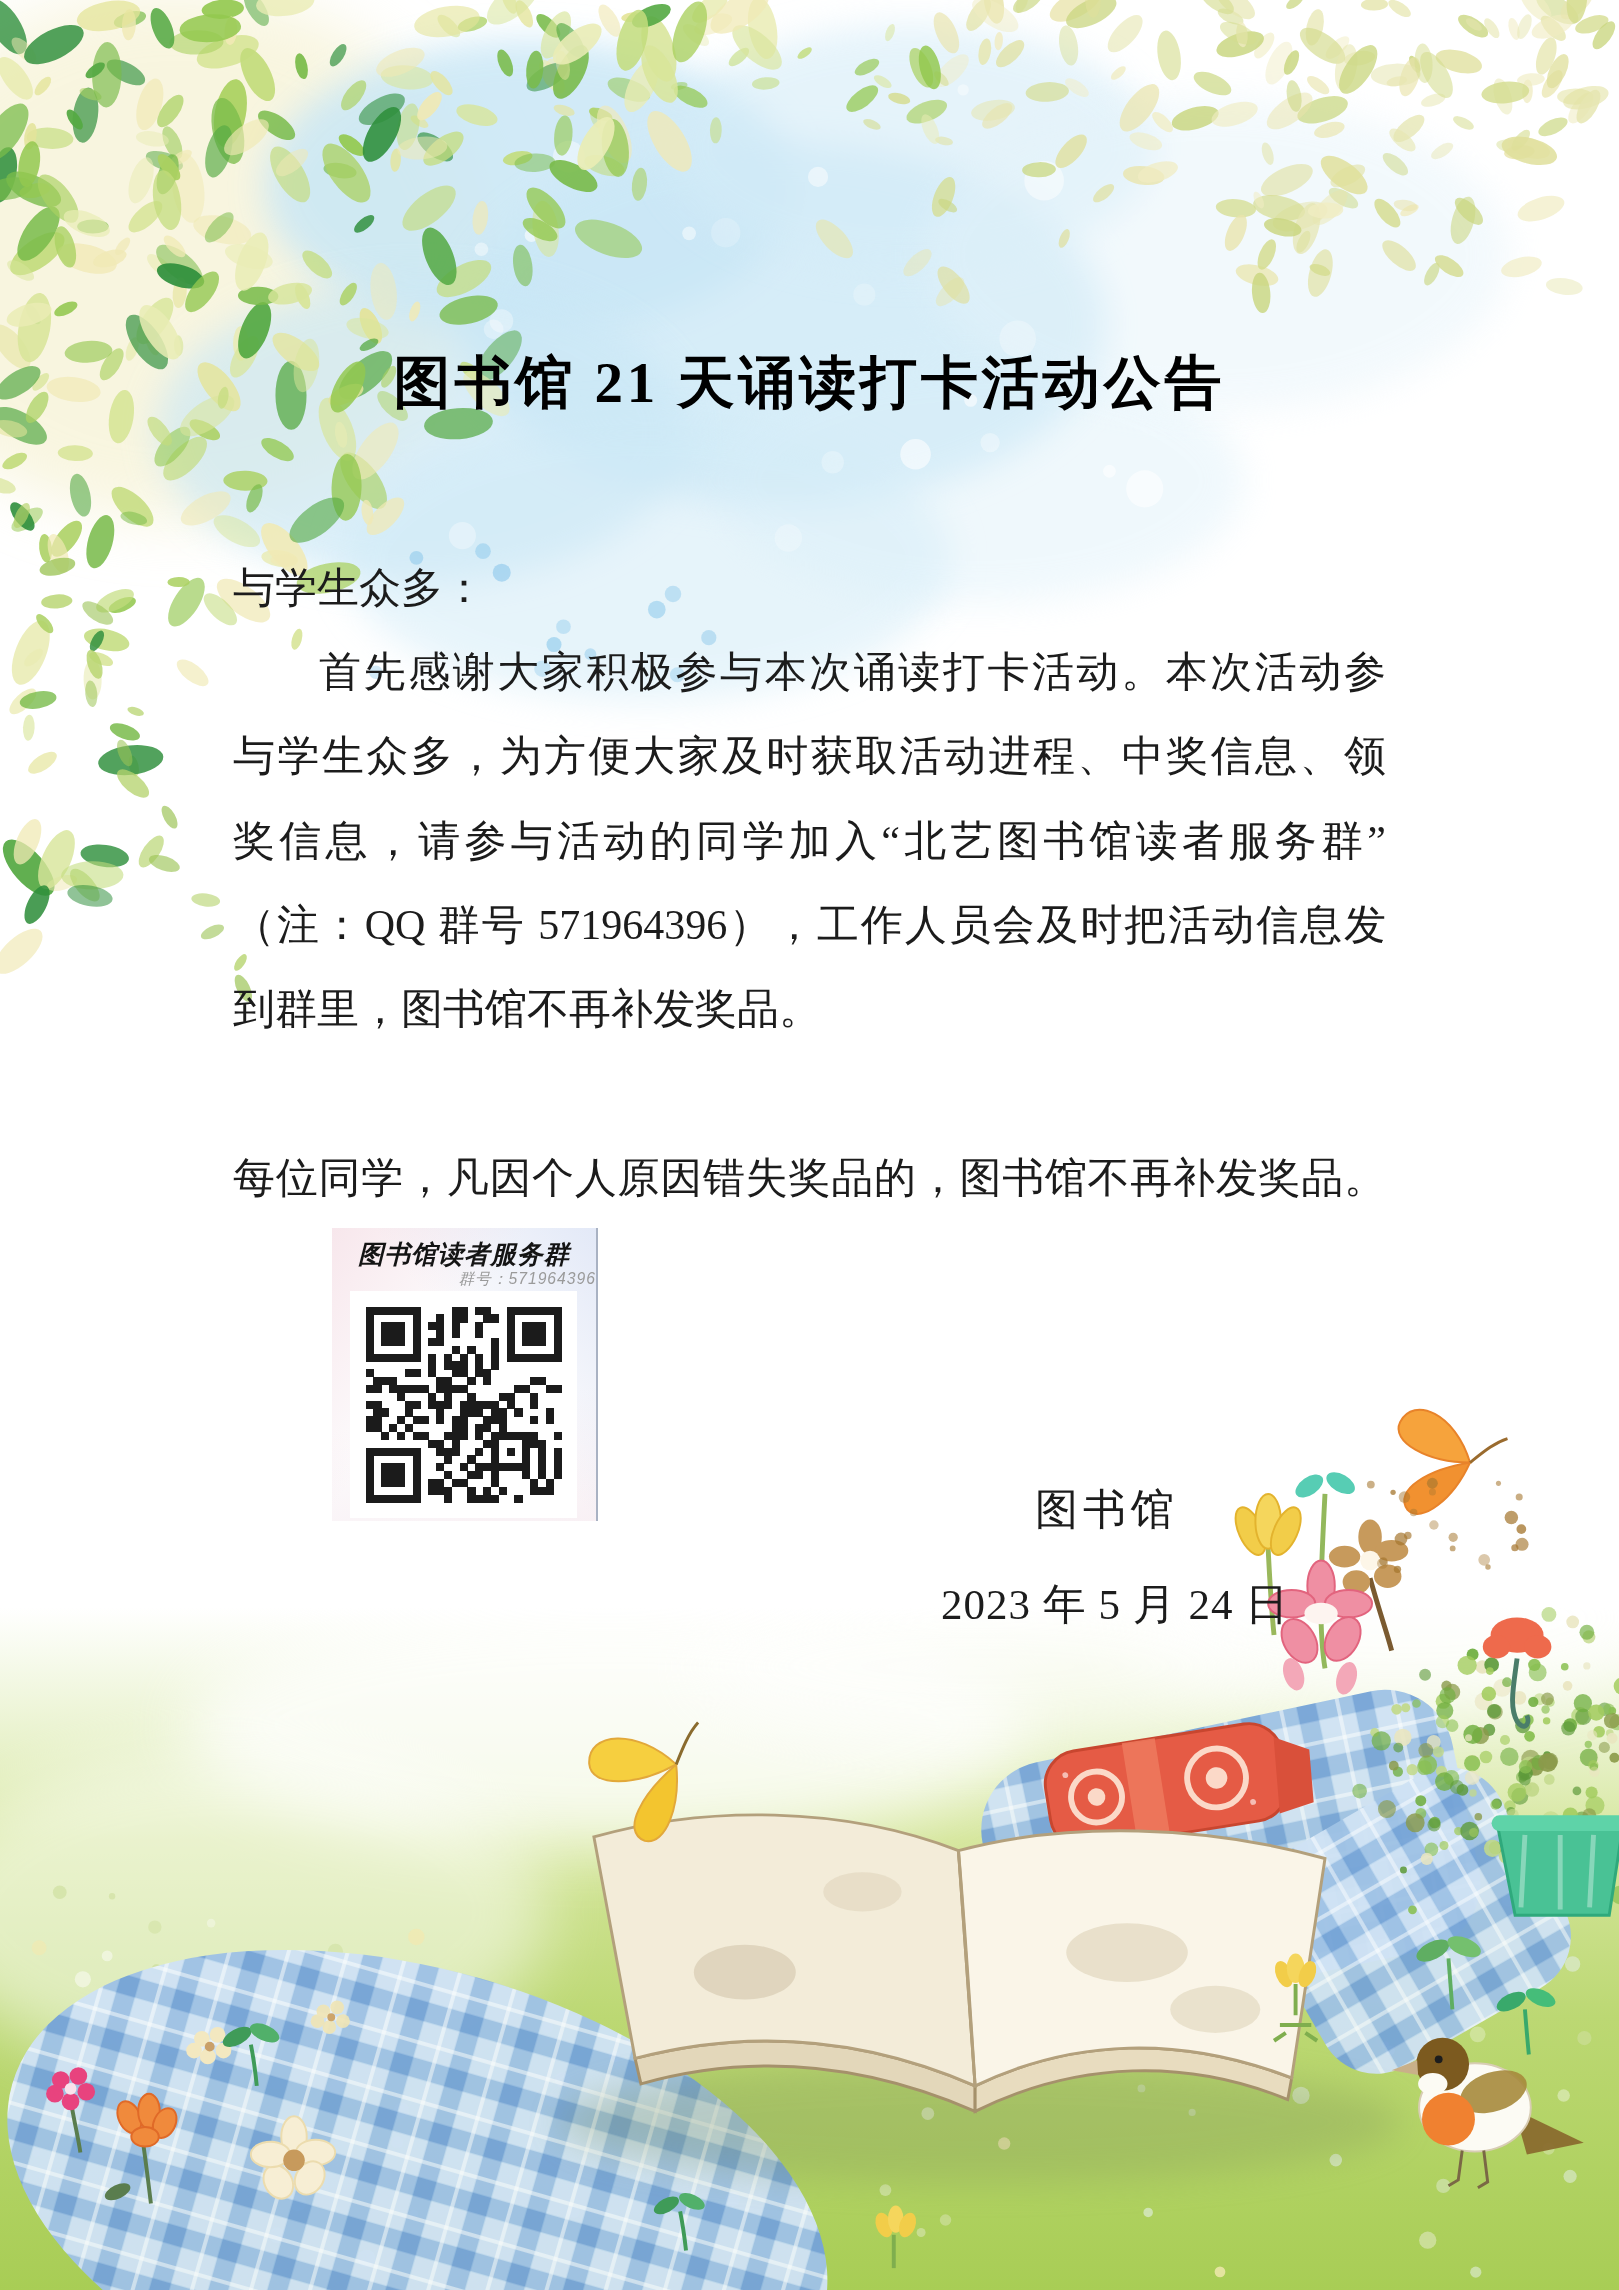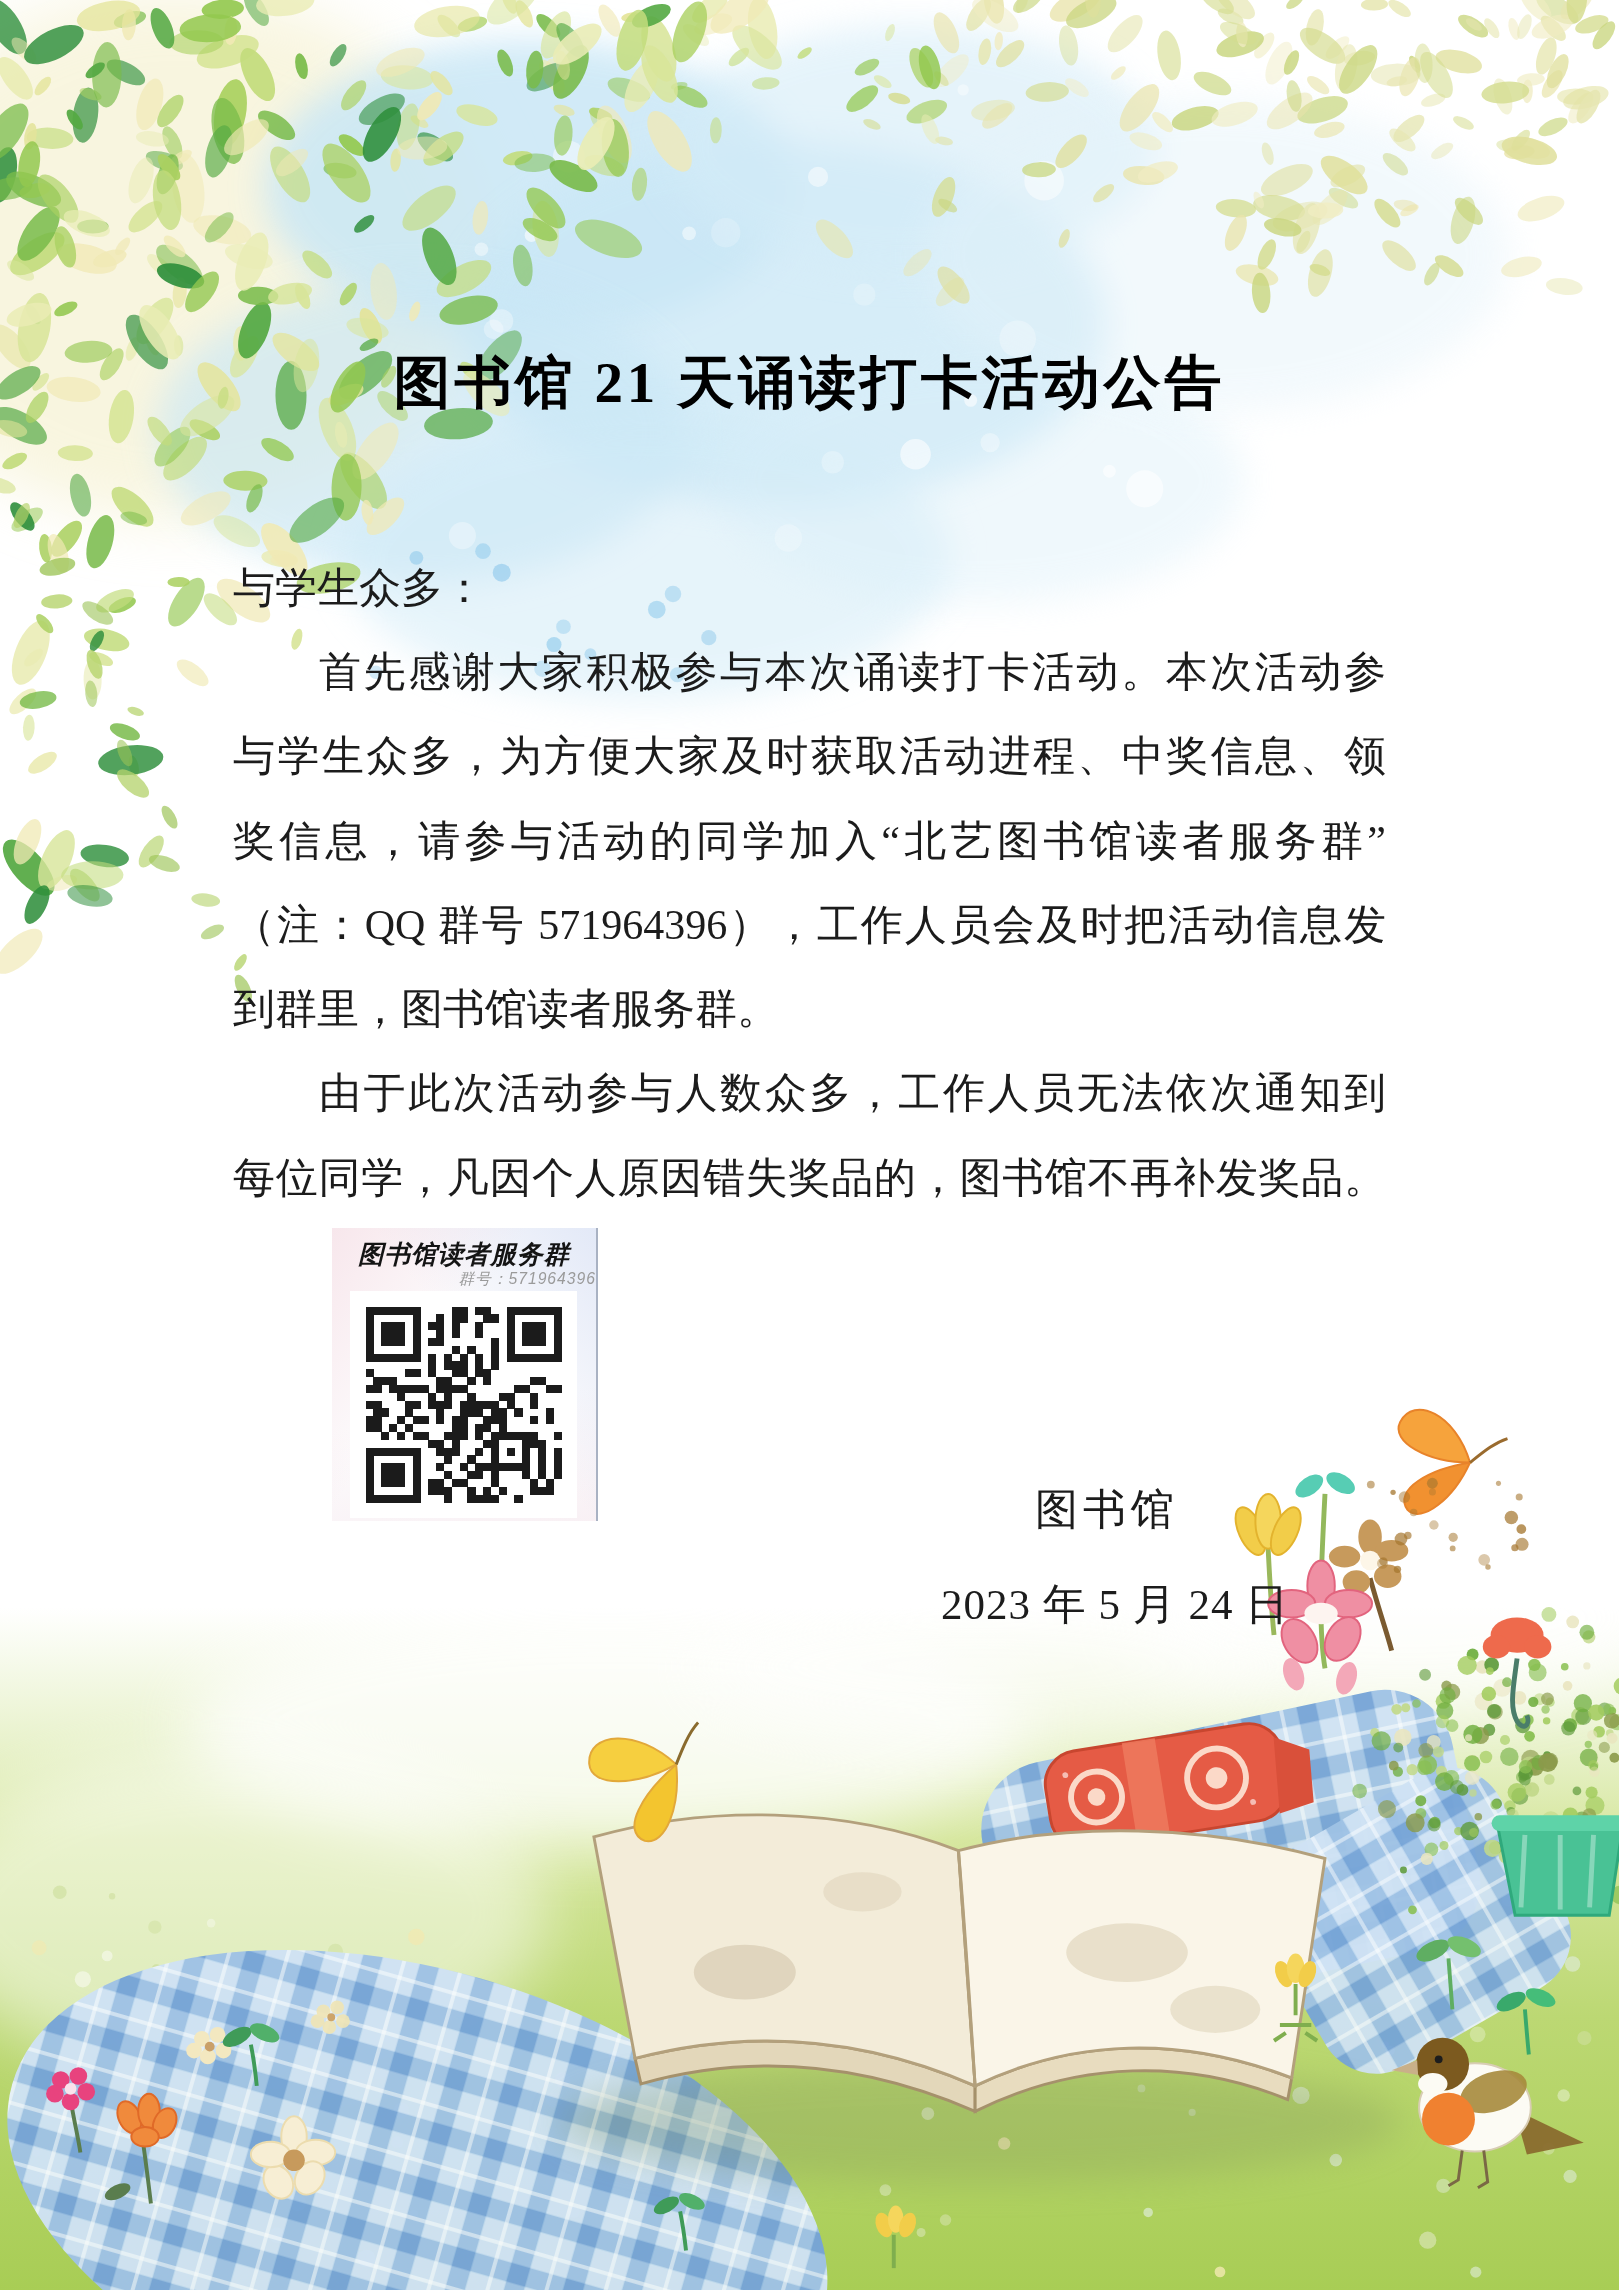--- a/index.html
+++ b/index.html
@@ -994,22 +994,21 @@
       <ellipse cx="1572" cy="2038" rx="16" ry="8" fill="#45bd79" transform="rotate(22 1572 2038)"></ellipse>
     </g>
   </svg>
 
   <div class="txt" id="doc-title">图书馆 21 天诵读打卡活动公告</div>
   <div class="txt bodyline" id="salutation">与学生众多：</div>
   <div class="txt bodyline just indent" id="line0">首先感谢大家积极参与本次诵读打卡活动。本次活动参</div>
   <div class="txt bodyline just" id="line1">与学生众多，为方便大家及时获取活动进程、中奖信息、领</div>
   <div class="txt bodyline just" id="line2">奖信息，请参与活动的同学加入“北艺图书馆读者服务群”</div>
   <div class="txt bodyline just" id="line3">（注：QQ 群号 571964396），工作人员会及时把活动信息发</div>
-  <div class="txt bodyline" id="line4">到群里，图书馆读者服务群。</div>
-  <div class="txt bodyline just indent" id="line5">由于此次活动参与人数众多，工作人员无法依次通知到</div>
+  <div class="txt bodyline" id="line4">到群里，图书馆不再补发奖品。</div>
   <div class="txt bodyline just" id="line6">每位同学，凡因个人原因错失奖品的，图书馆不再补发奖品。</div>
   <div class="txt" id="signature">图书馆</div>
   <div class="txt" id="date">2023 年 5 月 24 日</div>
 
   <div id="qr-card">
     <div id="qr-card-title">图书馆读者服务群</div>
     <div id="qr-card-subtitle">群号：571964396</div>
     <svg id="qr-code" viewBox="0 0 29 29" shape-rendering="crispEdges">
         <rect x="0" y="0" width="29" height="29" fill="#ffffff"></rect>
         <rect x="2" y="2" width="1.04" height="1.04" fill="#1b1b1b"></rect>

